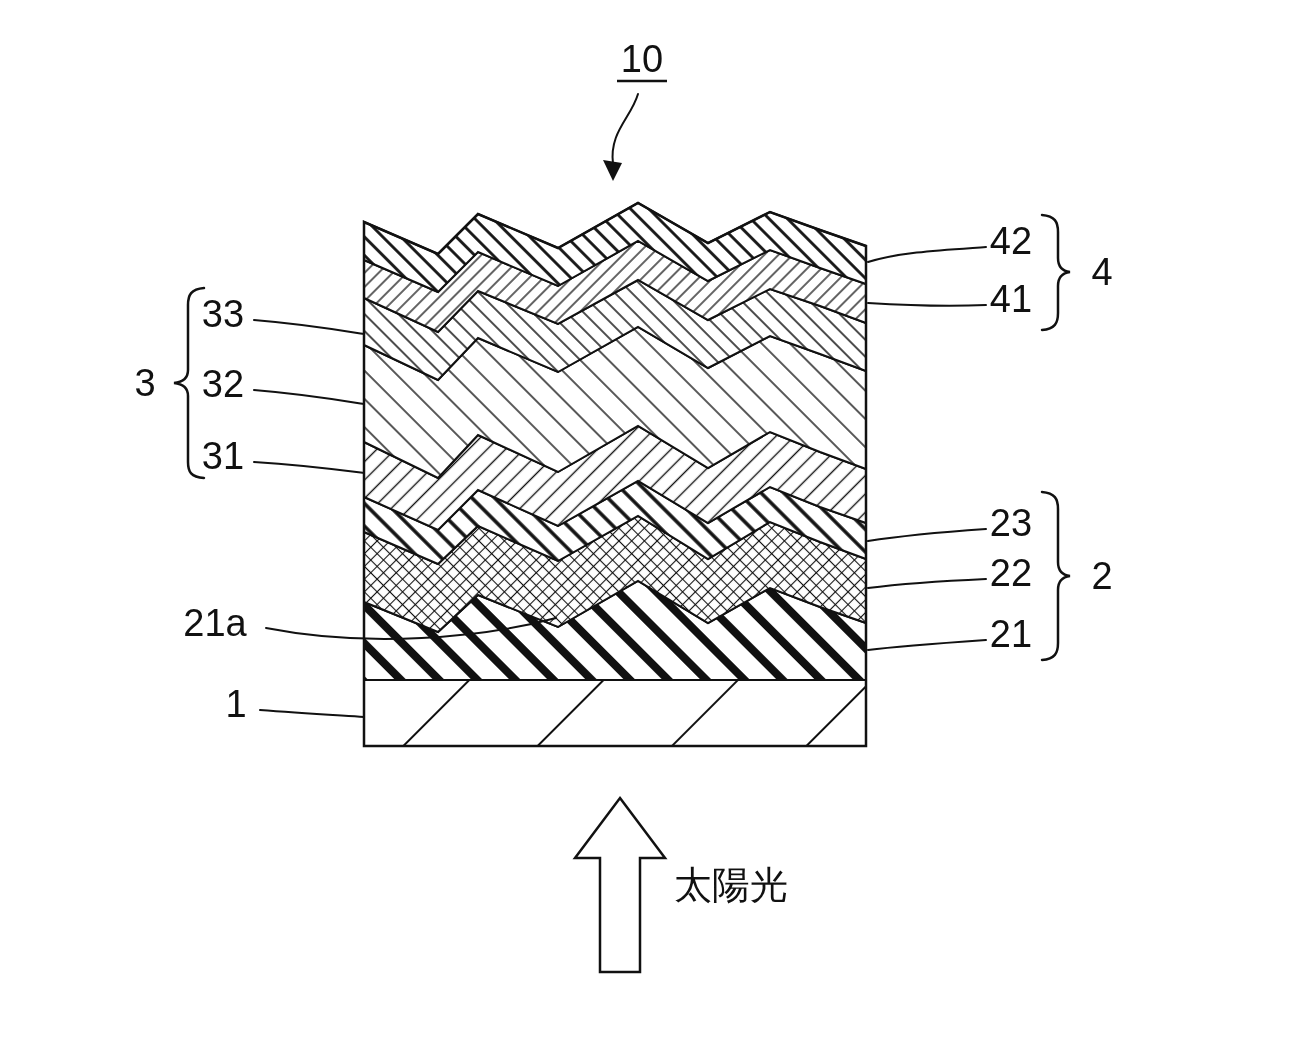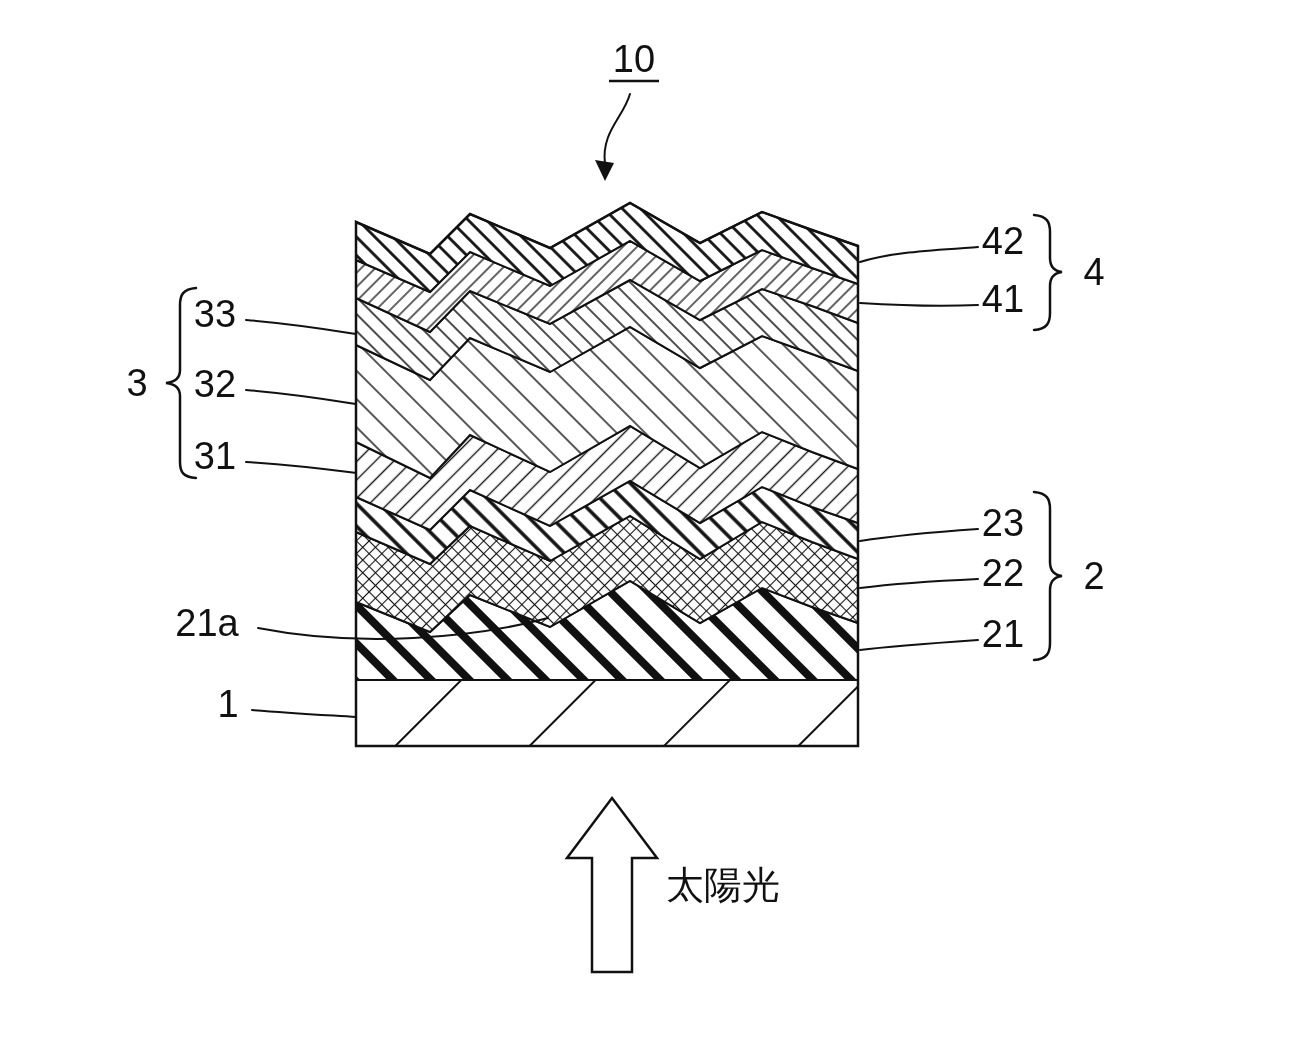--- a/index.html
+++ b/index.html
@@ -8,20 +8,21 @@
     background: #ffffff;
     width: 1307px;
     height: 1039px;
     overflow: hidden;
   }
   .stage {
     position: relative;
     width: 1066px;
     height: 1039px;
     background: #ffffff;
+    margin-left: 8px;
   }
   svg { display: block; }
   .lbl {
     font-family: "Liberation Sans", "DejaVu Sans", sans-serif;
     font-size: 38px;
     fill: #111111;
   }
   .cjk {
     font-family: "DejaVu Sans", "Liberation Sans", sans-serif;
     font-size: 38px;

